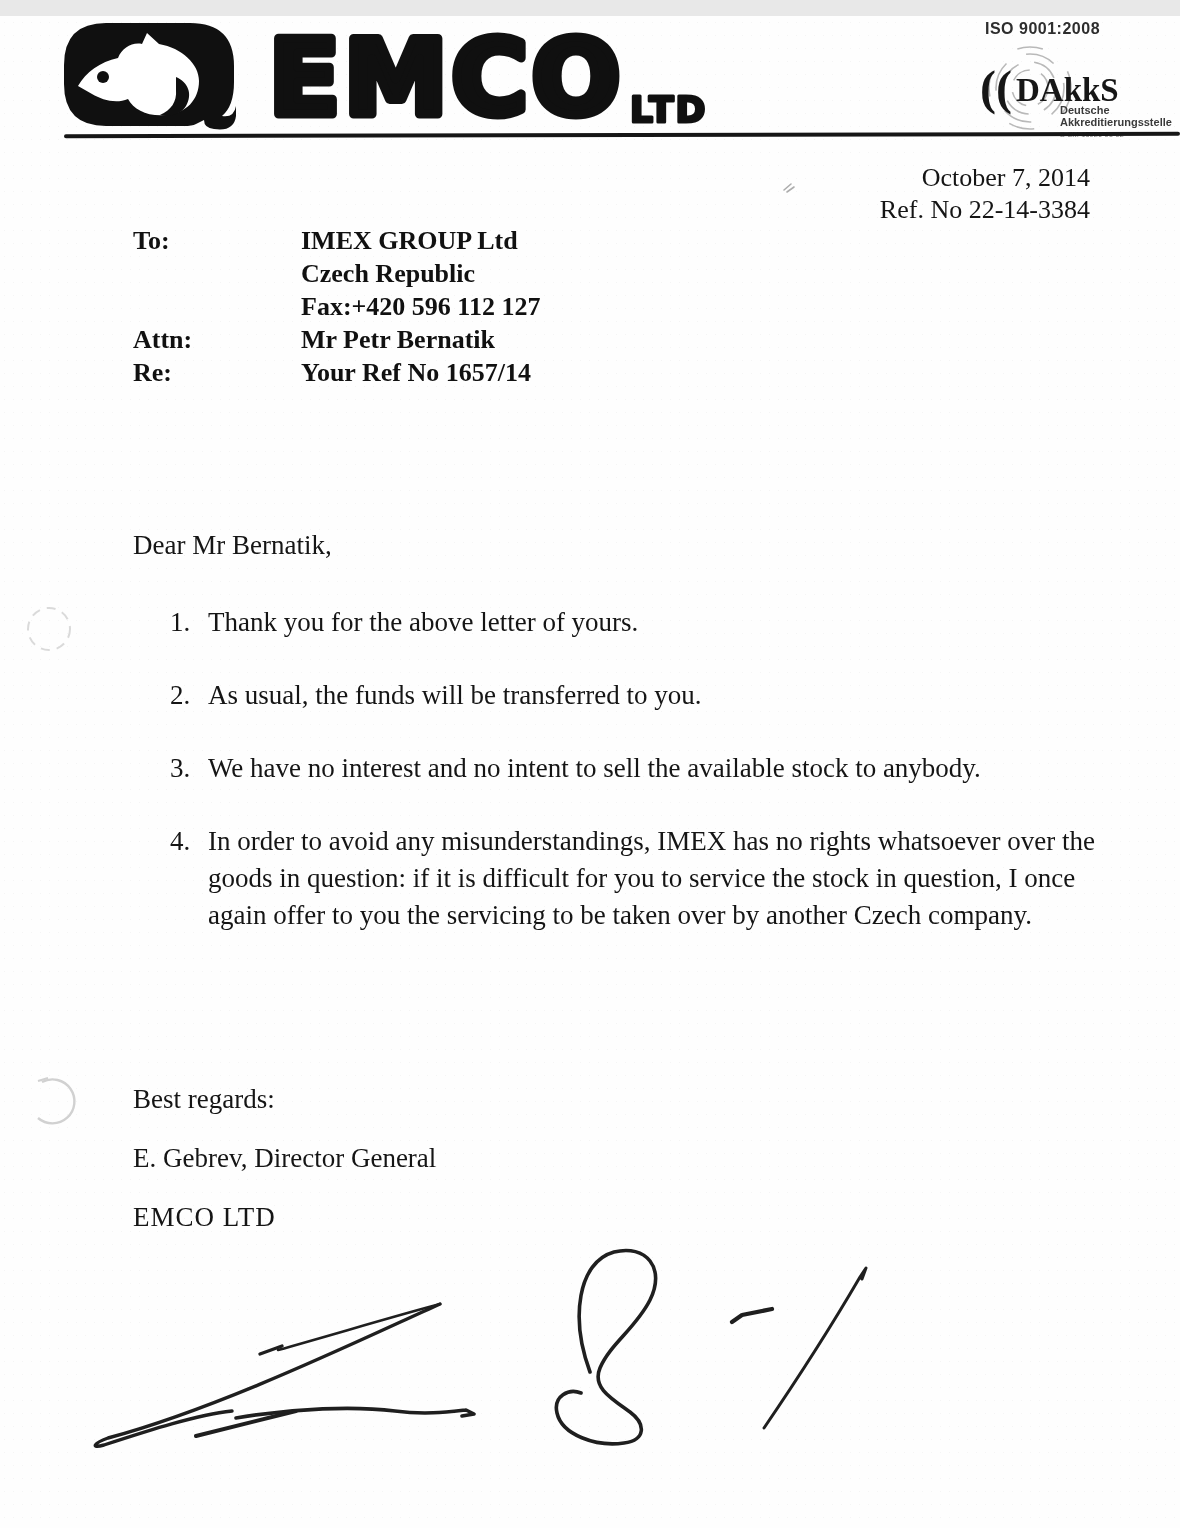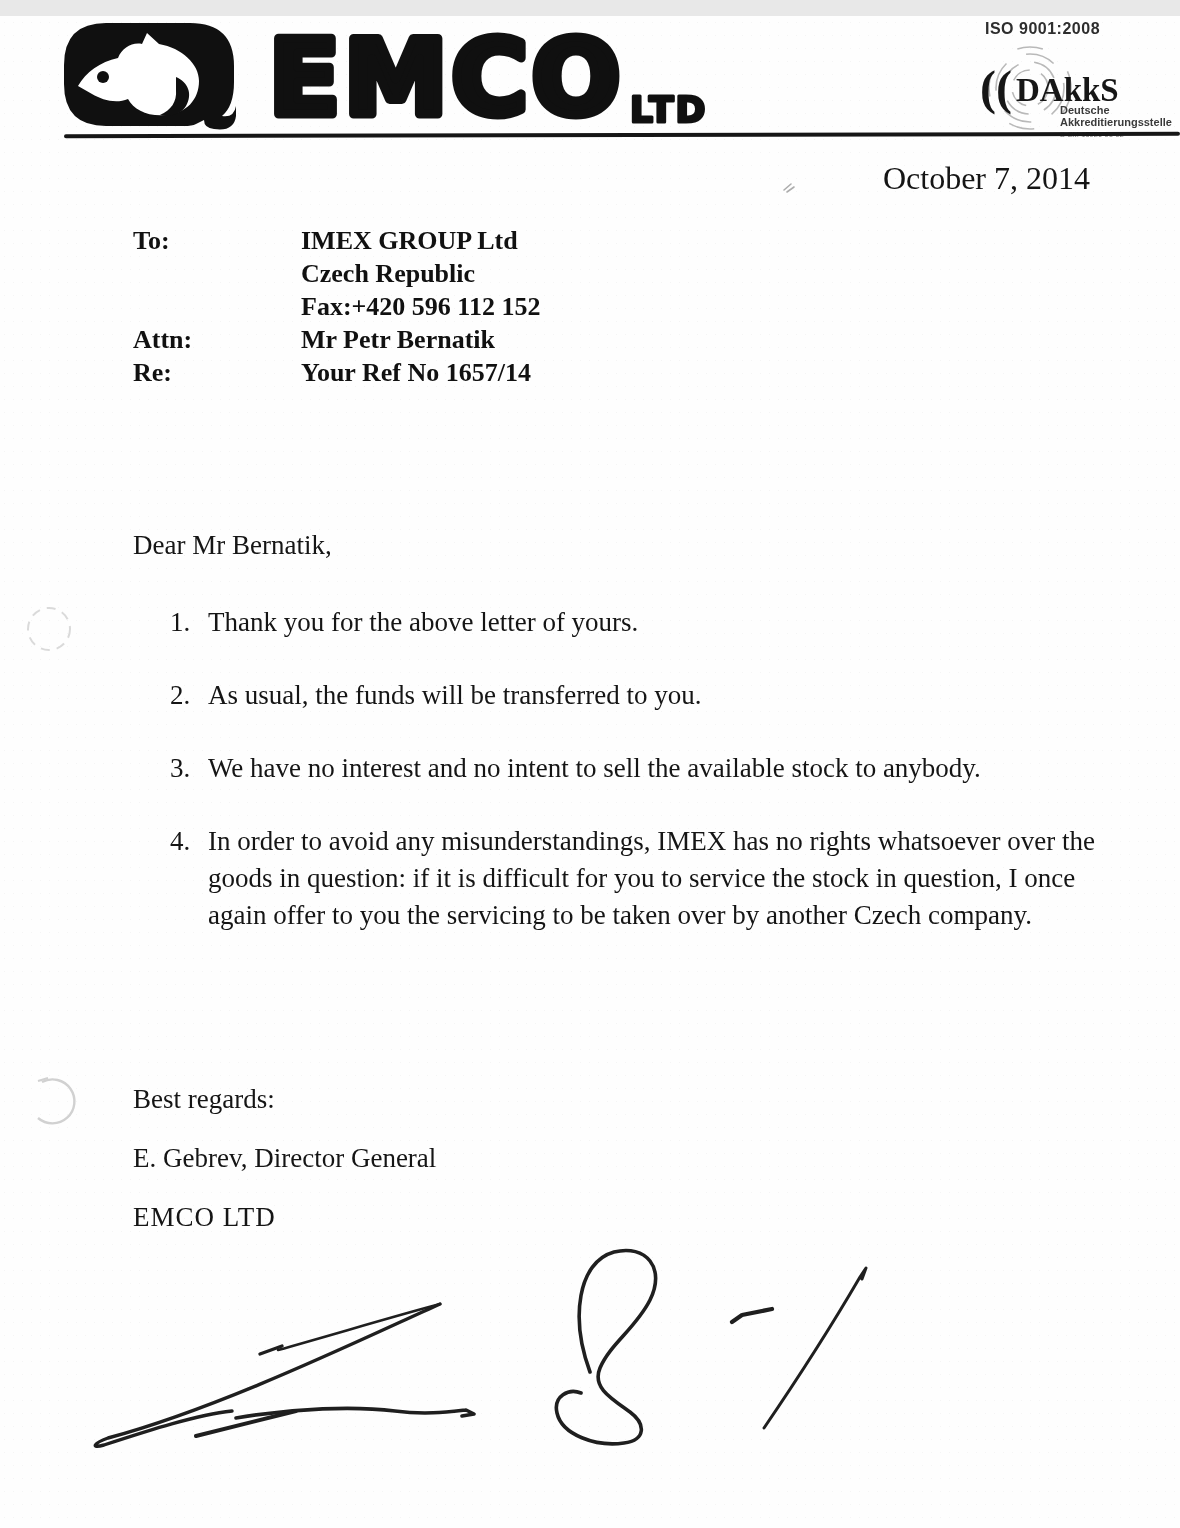--- a/index.html
+++ b/index.html
@@ -23,21 +23,21 @@
   }
   .dakks-svg{position:absolute;left:968px;top:30px;width:210px;height:95px;}
   .header-rule{
     position:absolute;left:64px;top:117px;width:1116px;height:4px;
     background:#161616;border-radius:2px;
     transform:rotate(-0.12deg);
   }
   
   .date-block{
     position:absolute;top:146px;left:760px;width:330px;
-    text-align:right;font-size:32px;line-height:32px;color:#151515;
+    text-align:right;font-size:26px;line-height:32px;color:#151515;
   }
   
   .recipient{
     position:absolute;top:208px;left:133px;
     font-weight:bold;font-size:26px;line-height:33px;color:#111;
   }
   .recipient .row{display:flex;gap:21px;}
   .recipient .lbl{width:147px;flex:0 0 147px;}
   
   .salutation{position:absolute;top:514px;left:133px;font-size:27px;color:#151515;}
@@ -100,34 +100,35 @@
     <text x="48" y="55" font-family="Liberation Serif, serif" font-weight="bold" font-size="33" fill="#161616">DAkkS</text>
     <text x="92" y="68" font-family="Liberation Sans, sans-serif" font-weight="bold" font-size="11" fill="#3a3a3a">Deutsche</text>
     <text x="92" y="80" font-family="Liberation Sans, sans-serif" font-weight="bold" font-size="11" fill="#3a3a3a">Akkreditierungsstelle</text>
     <text x="92" y="91" font-family="Liberation Sans, sans-serif" font-size="7.5" fill="#7c7c7c">D-ZM-16026-01-02</text>
   </svg>
 
   <div class="header-rule"></div>
 
   <div class="date-block">
     <div>October 7, 2014</div>
+    <div>Ref. No 22-14-3384</div>
   </div>
 
   <div class="recipient">
     <div class="row">
       <span class="lbl">To:</span>
       <span>IMEX GROUP Ltd</span>
     </div>
     <div class="row">
       <span class="lbl"></span>
       <span>Czech Republic</span>
     </div>
     <div class="row">
       <span class="lbl"></span>
-      <span>Fax:+420 596 112 152</span>
+      <span>Fax:+420 596 112 127</span>
     </div>
     <div class="row">
       <span class="lbl">Attn:</span>
       <span>Mr Petr Bernatik</span>
     </div>
     <div class="row">
       <span class="lbl">Re:</span>
       <span>Your Ref No 1657/14</span>
     </div>
   </div>

